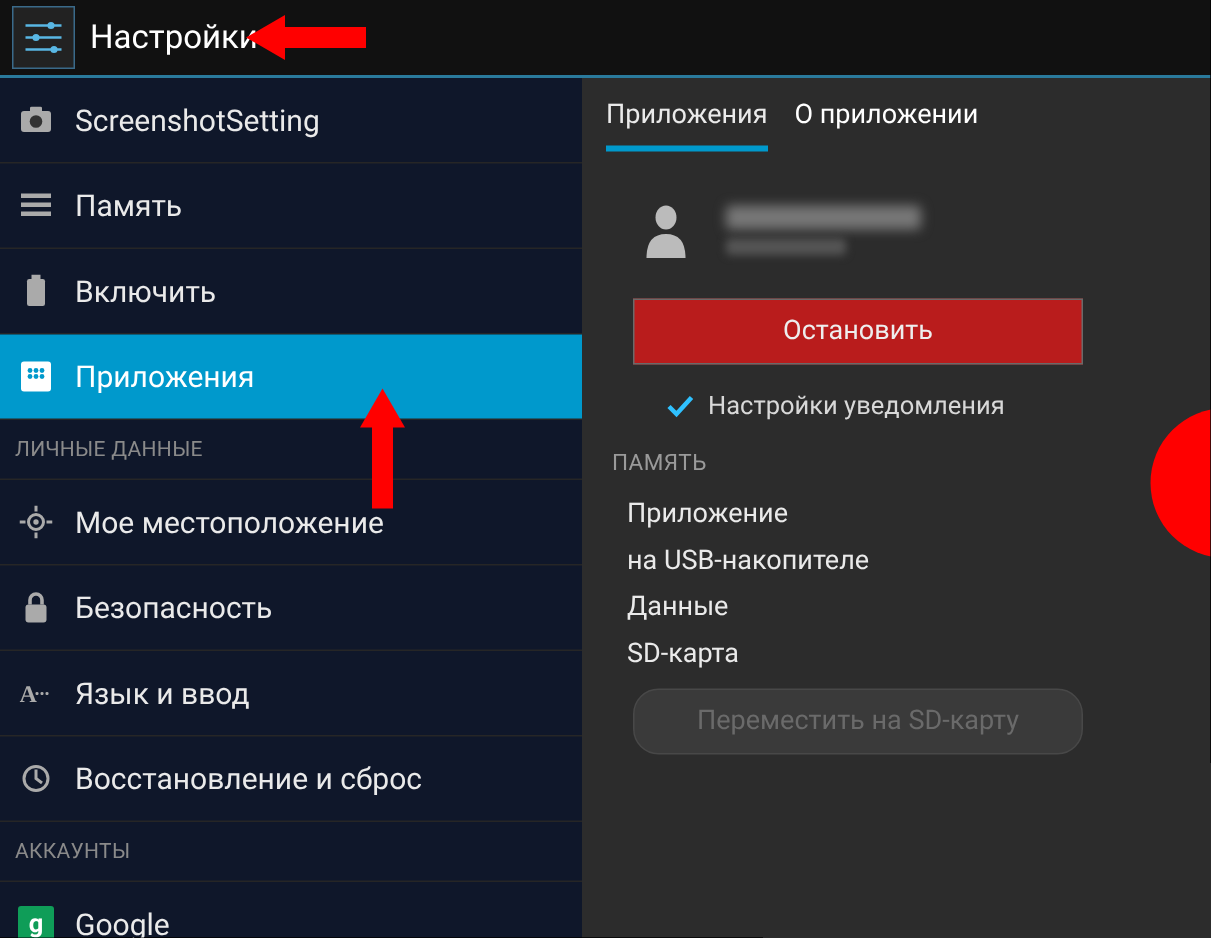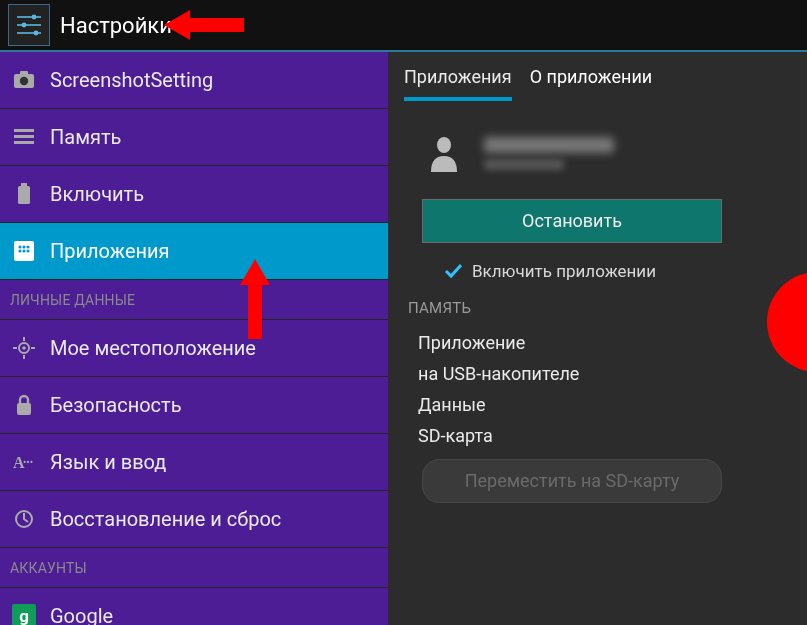--- a/index.html
+++ b/index.html
@@ -35,21 +35,21 @@
     font-size: 22px;
     color: #fff;
     font-weight: 400;
   }
   .content {
     display: flex;
     height: calc(100% - 52px);
   }
   .sidebar {
     width: 388px;
-    background: #4c1d95;
+    background: #0f172a;
     position: relative;
   }
   .detail {
     flex: 1;
     background: #2c2c2c;
     padding: 14px 16px 0 16px;
     position: relative;
     overflow: hidden;
   }
   .side-item {
@@ -107,21 +107,21 @@
     width: 44px; height: 44px;
     display: flex; align-items:center; justify-content:center;
   }
   .app-meta .nm { width: 130px; height: 16px; background:#777; border-radius:3px; filter: blur(4px); margin-bottom:6px;}
   .app-meta .sb { width: 80px; height: 11px; background:#555; border-radius:3px; filter: blur(3px);}
   .detail-btn {
     display: block;
     width: 300px;
     margin: 2px 0 0 18px;
     height: 44px;
-    background: #0f766e;
+    background: #b91c1c;
     border: 1px solid #6a6a6a;
     color: #eee;
     font-size: 18px;
     text-align: center;
     line-height: 42px;
   }
   .detail-btn.disabled {
     background: #3a3a3a;
     color: #6a6a6a;
     border-color: #484848;
@@ -359,21 +359,21 @@
     </div>
 
     <div class="detail-btn">Остановить</div>
 
     <div class="chk-row">
       <span class="chk">
         <svg width="18" height="18" viewBox="0 0 18 18">
             <path d="M2 9 L7 14 L17 3" stroke="#2fc1ff" stroke-width="3" fill="none"></path>
           </svg>
       </span>
-      <span>Включить приложении</span>
+      <span>Настройки уведомления</span>
     </div>
 
     <div class="section-hd">ПАМЯТЬ</div>
     <div class="int-row">Приложение</div>
     <div class="int-row">на USB-накопителе</div>
     <div class="int-row">Данные</div>
     <div class="int-row">SD-карта</div>
 
     <div class="detail-btn disabled" style="margin-top:8px;border-radius:17px;">Переместить на SD-карту</div>
 

